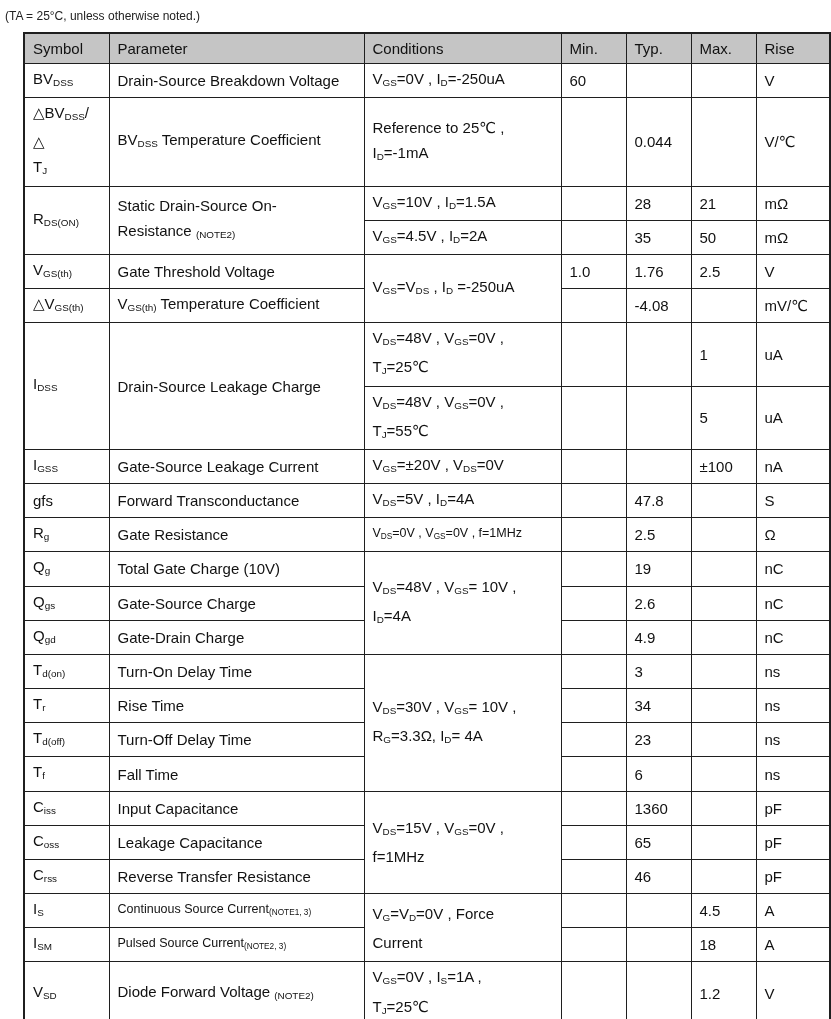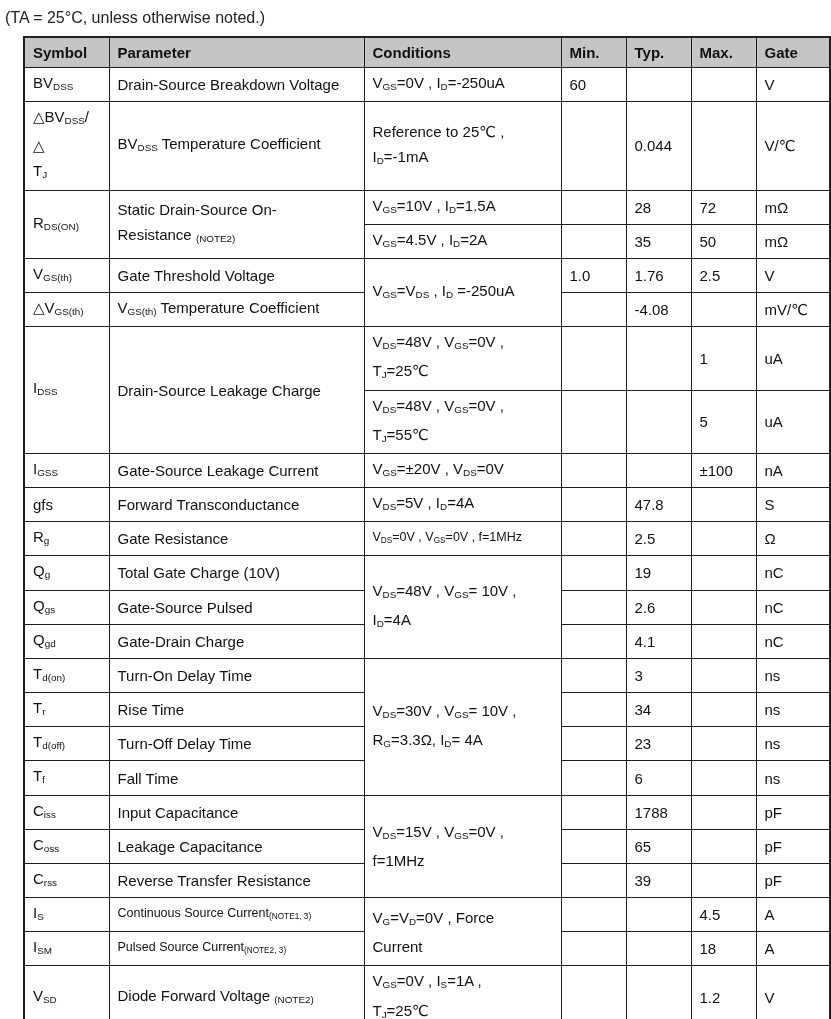--- a/index.html
+++ b/index.html
@@ -10,21 +10,21 @@
   html,body{margin:0;padding:0;background:#ffffff;}
   body{
     width:831px;height:1019px;
     font-family:"Liberation Sans","DejaVu Sans",sans-serif;
     color:var(--text);
     overflow:hidden;
   }
   .page{position:relative;padding-top:7px;}
   .title{
     margin:2px 0 9px 5px;
-    font-size:16px;
+    font-size:12px;
     color:#222;
   }
   table.spec{
     border-collapse:collapse;
     table-layout:fixed;
     width:806px;
     margin-left:23px;
     border:2px solid var(--border);
   }
   col.c-sym{width:85px;}
@@ -38,21 +38,21 @@
     border:1px solid var(--border);
     vertical-align:middle;
     text-align:left;
     padding:2px 8px;
     font-size:15px;
     line-height:25px;
     overflow:hidden;
   }
   th{
     background:var(--header-bg);
-    font-weight:bold;
+    font-weight:normal;
     height:25px;
     line-height:22px;
   }
   td{height:28px;}
   td.small{font-size:12.5px;}
   .sb{font-size:66%;vertical-align:-0.22em;}
 </style>
 </head>
 <body>
 
@@ -70,21 +70,21 @@
         <col class="c-unit">
     </colgroup>
     <thead>
       <tr>
         <th>Symbol</th>
         <th>Parameter</th>
         <th>Conditions</th>
         <th>Min.</th>
         <th>Typ.</th>
         <th>Max.</th>
-        <th>Gate</th>
+        <th>Rise</th>
       </tr>
     </thead>
     <tbody>
         <tr>
           <td class="sym">BV<span class="sb">DSS</span></td>
           <td class="param">Drain-Source Breakdown Voltage</td>
           <td class="cond">V<span class="sb">GS</span>=0V , I<span class="sb">D</span>=-250uA</td>
           <td class="num">60</td>
           <td class="num"></td>
           <td class="num"></td>
@@ -98,21 +98,21 @@
           <td class="num">0.044</td>
           <td class="num"></td>
           <td class="unit">V/℃</td>
         </tr>
         <tr>
           <td class="sym" rowspan="2">R<span class="sb">DS(ON)</span></td>
           <td class="param" rowspan="2">Static Drain-Source On-<br>Resistance <span class="sb">(NOTE2)</span></td>
           <td class="cond">V<span class="sb">GS</span>=10V , I<span class="sb">D</span>=1.5A</td>
           <td class="num"></td>
           <td class="num">28</td>
-          <td class="num">72</td>
+          <td class="num">21</td>
           <td class="unit">mΩ</td>
         </tr>
         <tr>
           <td class="cond">V<span class="sb">GS</span>=4.5V , I<span class="sb">D</span>=2A</td>
           <td class="num"></td>
           <td class="num">35</td>
           <td class="num">50</td>
           <td class="unit">mΩ</td>
         </tr>
         <tr>
@@ -179,31 +179,31 @@
           <td class="sym">Q<span class="sb">g</span></td>
           <td class="param">Total Gate Charge (10V)</td>
           <td class="cond" rowspan="3">V<span class="sb">DS</span>=48V , V<span class="sb">GS</span>= 10V ,<br>I<span class="sb">D</span>=4A</td>
           <td class="num"></td>
           <td class="num">19</td>
           <td class="num"></td>
           <td class="unit">nC</td>
         </tr>
         <tr>
           <td class="sym">Q<span class="sb">gs</span></td>
-          <td class="param">Gate-Source Pulsed</td>
+          <td class="param">Gate-Source Charge</td>
           <td class="num"></td>
           <td class="num">2.6</td>
           <td class="num"></td>
           <td class="unit">nC</td>
         </tr>
         <tr>
           <td class="sym">Q<span class="sb">gd</span></td>
           <td class="param">Gate-Drain Charge</td>
           <td class="num"></td>
-          <td class="num">4.1</td>
+          <td class="num">4.9</td>
           <td class="num"></td>
           <td class="unit">nC</td>
         </tr>
         <tr>
           <td class="sym">T<span class="sb">d(on)</span></td>
           <td class="param">Turn-On Delay Time</td>
           <td class="cond" rowspan="4">V<span class="sb">DS</span>=30V , V<span class="sb">GS</span>= 10V ,<br>R<span class="sb">G</span>=3.3Ω, I<span class="sb">D</span>= 4A</td>
           <td class="num"></td>
           <td class="num">3</td>
           <td class="num"></td>
@@ -231,37 +231,37 @@
           <td class="num"></td>
           <td class="num">6</td>
           <td class="num"></td>
           <td class="unit">ns</td>
         </tr>
         <tr>
           <td class="sym">C<span class="sb">iss</span></td>
           <td class="param">Input Capacitance</td>
           <td class="cond" rowspan="3">V<span class="sb">DS</span>=15V , V<span class="sb">GS</span>=0V ,<br>f=1MHz</td>
           <td class="num"></td>
-          <td class="num">1788</td>
+          <td class="num">1360</td>
           <td class="num"></td>
           <td class="unit">pF</td>
         </tr>
         <tr>
           <td class="sym">C<span class="sb">oss</span></td>
           <td class="param">Leakage Capacitance</td>
           <td class="num"></td>
           <td class="num">65</td>
           <td class="num"></td>
           <td class="unit">pF</td>
         </tr>
         <tr>
           <td class="sym">C<span class="sb">rss</span></td>
           <td class="param">Reverse Transfer Resistance</td>
           <td class="num"></td>
-          <td class="num">39</td>
+          <td class="num">46</td>
           <td class="num"></td>
           <td class="unit">pF</td>
         </tr>
         <tr>
           <td class="sym">I<span class="sb">S</span></td>
           <td class="param small">Continuous Source Current<span class="sb">(NOTE1, 3)</span></td>
           <td class="cond" rowspan="2">V<span class="sb">G</span>=V<span class="sb">D</span>=0V , Force<br>Current</td>
           <td class="num"></td>
           <td class="num"></td>
           <td class="num">4.5</td>

